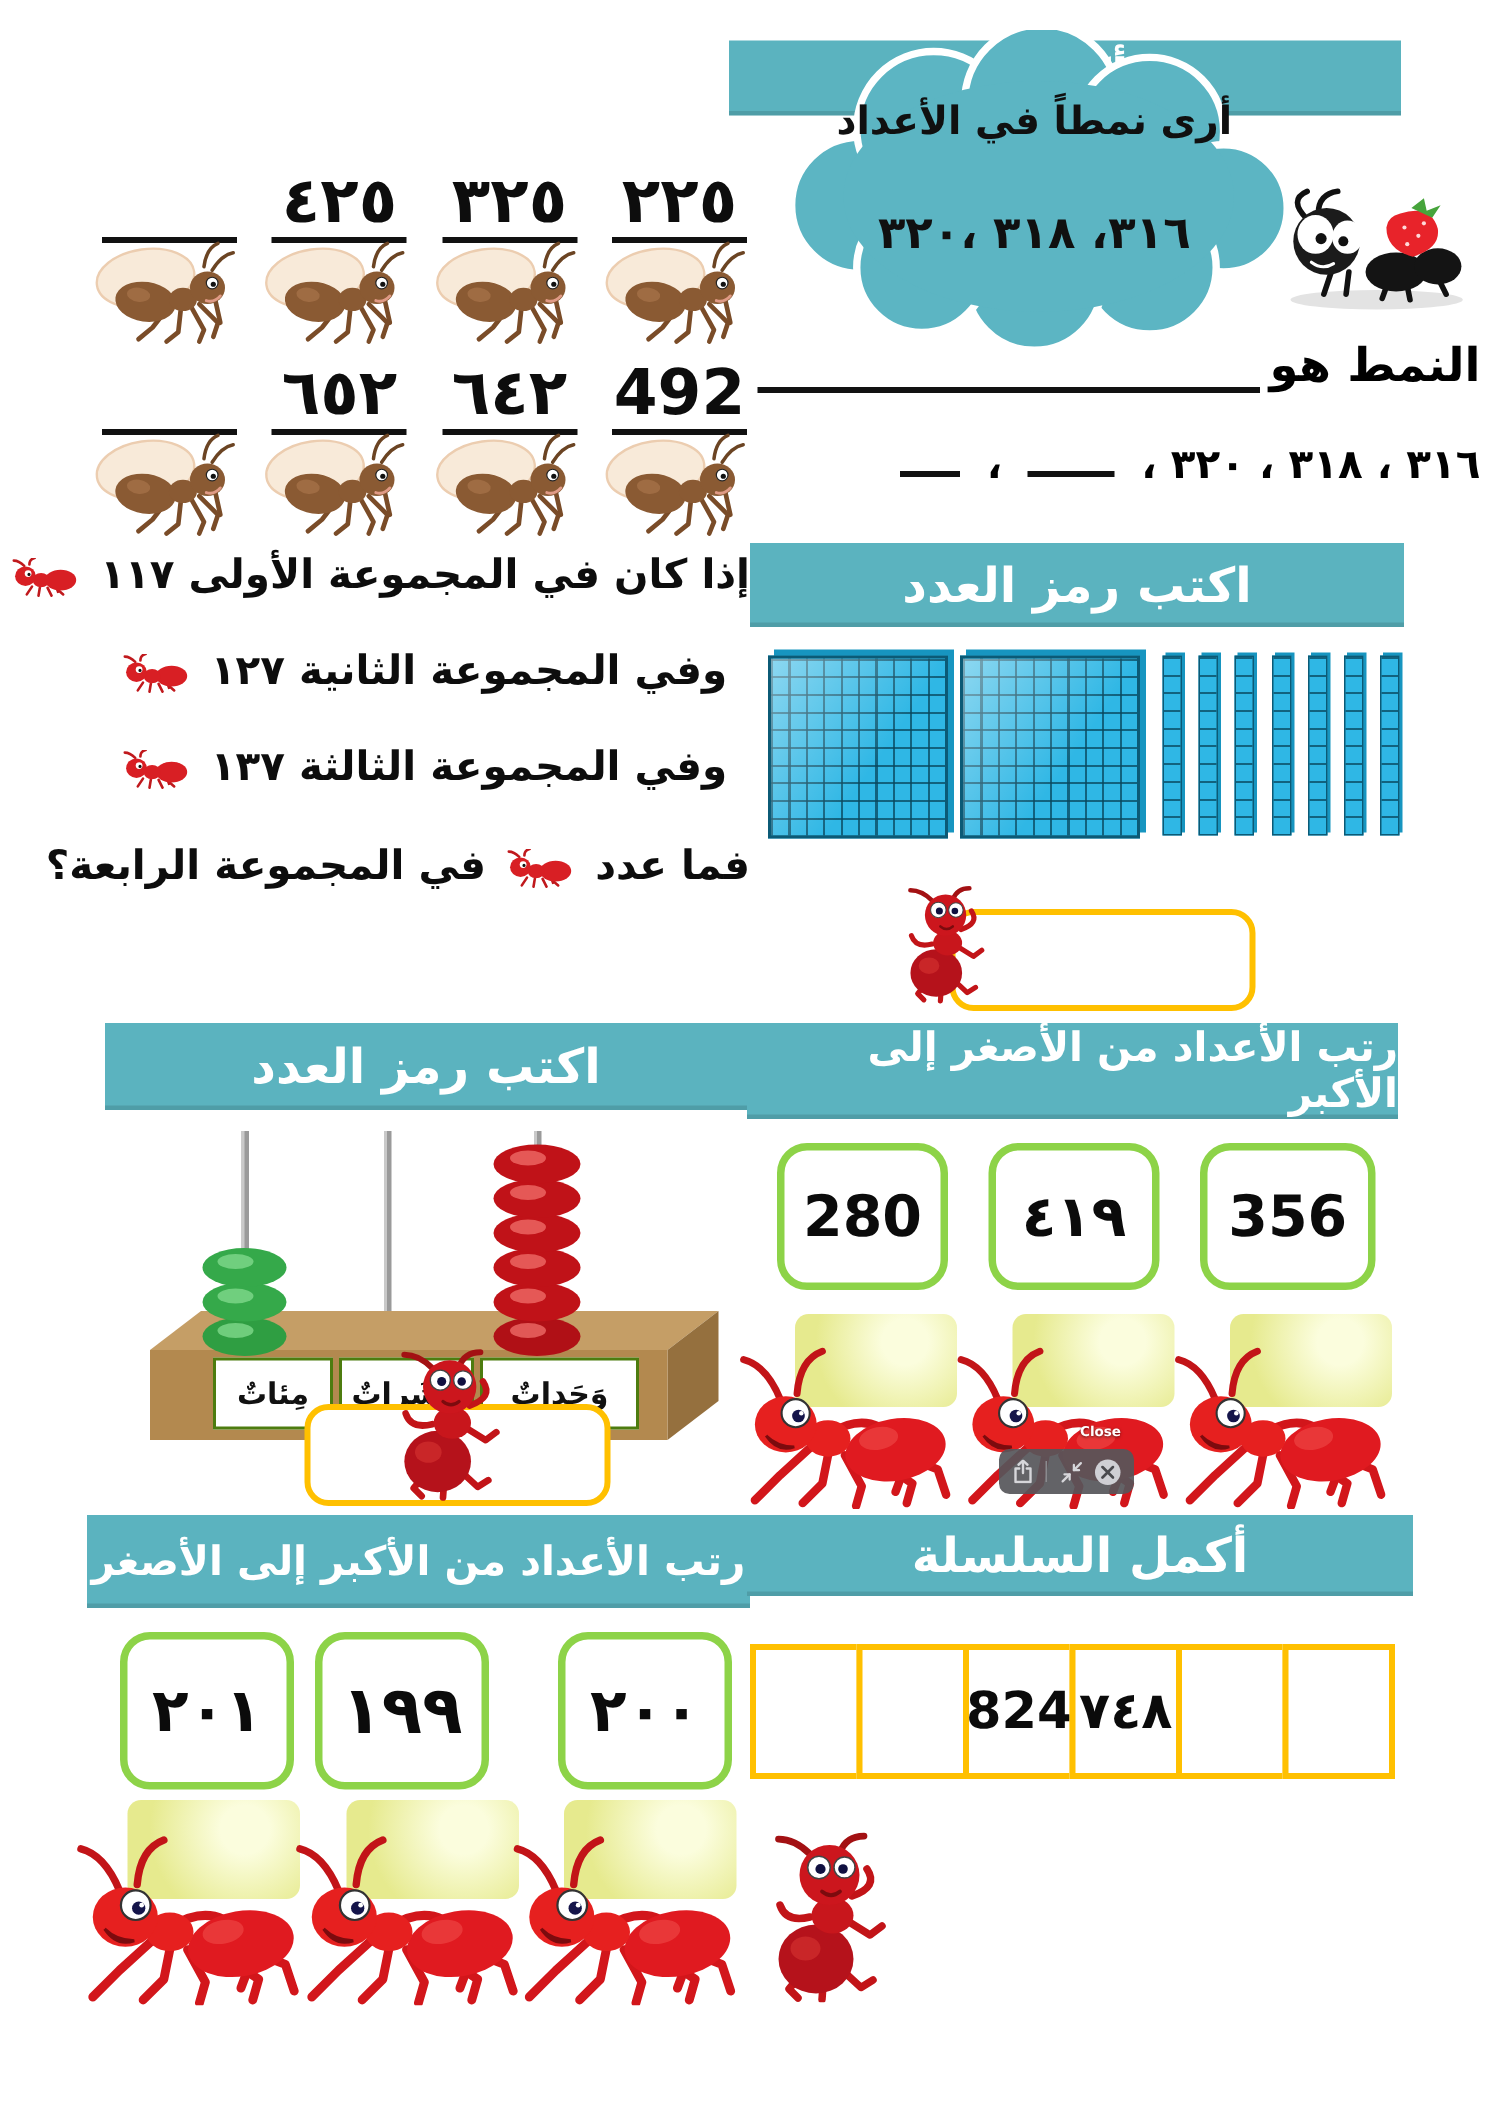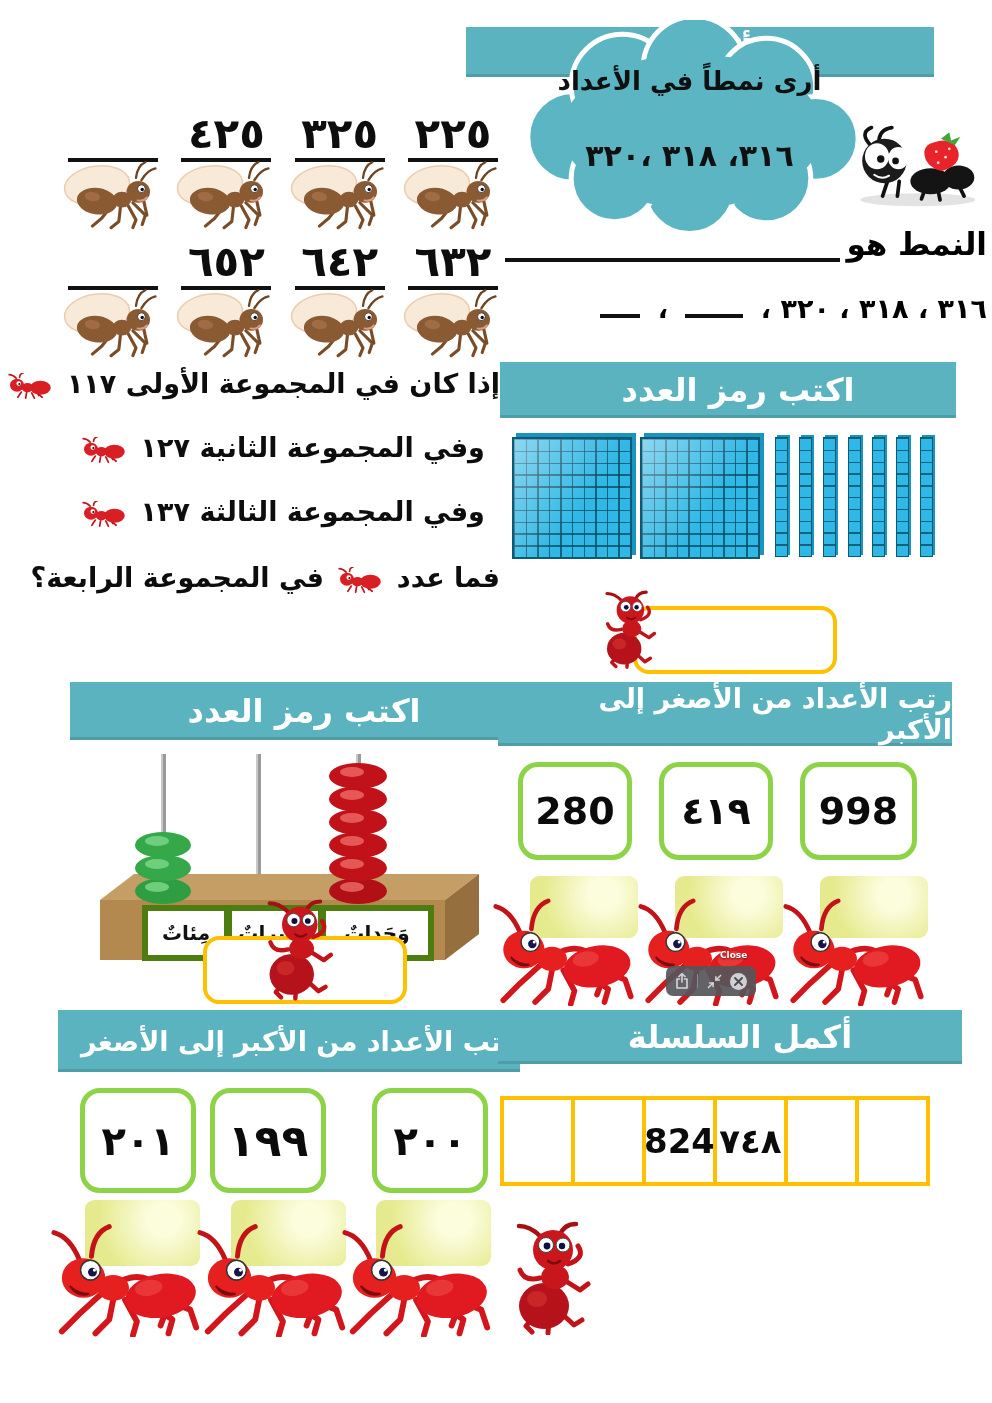--- a/index.html
+++ b/index.html
@@ -2,21 +2,21 @@
 <html lang="ar"><head>
 <meta charset="utf-8">
 <style>
   html,body{margin:0;padding:0;background:#fff;}
   #page{position:relative;width:992px;height:1403px;background:#ffffff;overflow:hidden;
         font-family:"DejaVu Sans",sans-serif;direction:rtl;}
   .abs{position:absolute;}
   
   .hdr{position:absolute;background:#5bb3bf;color:#fff;font-weight:bold;
        display:flex;align-items:center;justify-content:center;
-       box-shadow:inset 0 -3px 0 rgba(0,0,0,.12);letter-spacing:0;padding-left:20px;}
+       box-shadow:inset 0 -3px 0 rgba(0,0,0,.12);letter-spacing:0;}
   
   .crow{position:absolute;display:flex;direction:rtl;justify-content:space-between;}
   .c-item{position:relative;width:102px;height:128px;}
   .c-num{position:absolute;top:0;left:6px;right:6px;height:56px;display:flex;align-items:flex-end;
          justify-content:center;font-size:42px;font-weight:bold;color:#0d0d0d;
          border-bottom:4px solid #111;}
   .c-ant{position:absolute;bottom:0;left:0;width:102px;height:74px;}
   
   .cloud-txt{position:absolute;width:100%;text-align:center;font-weight:bold;color:#101010;}
   
@@ -45,21 +45,21 @@
   .carry{position:absolute;}
   .carrybox{position:absolute;border-radius:9px;
       background:radial-gradient(circle at 68% 30%, #fbfddd 0 18%, #e6ea8e 70%);}
   .cant{position:absolute;}
   
   .cells{position:absolute;display:flex;direction:ltr;}
   .cell{width:67px;height:82px;background:#fff;border:4px solid #ffc000;margin-left:-4px;
         display:flex;align-items:center;justify-content:center;font-size:34px;font-weight:bold;color:#0b0b0b;}
   .cell:first-child{margin-left:0;}
   
-  .alabel{position:absolute;background:#fff;border:6px solid #4d7c0f;display:flex;align-items:center;
+  .alabel{position:absolute;background:#fff;border:2px solid #4d7c0f;display:flex;align-items:center;
           justify-content:center;font-weight:bold;font-size:20px;color:#111;height:44px;}
   
   .ov-close{position:absolute;color:#fff;font-size:9px;font-weight:bold;direction:ltr;
             text-shadow:0 1px 2px rgba(0,0,0,.6);font-family:"DejaVu Sans",sans-serif;}
   .ov-bar{position:absolute;background:rgba(86,86,90,.92);border-radius:7px;display:flex;direction:ltr;
           align-items:center;justify-content:space-evenly;}
   .ov-bar svg{display:block;}
   .ov-div{width:1px;height:14px;background:#8a8a8e;}
   .ov-x{width:17px;height:17px;border-radius:50%;background:#cfcfd4;display:flex;align-items:center;justify-content:center;}
 </style>
@@ -225,21 +225,21 @@
     <div class="c-item">
       <div class="c-num"></div>
       <svg class="c-ant">
           <use href="#ant-brown"></use>
         </svg>
     </div>
   </div>
 
   <div class="crow" style="left:62px;top:230px;width:442px;">
     <div class="c-item">
-      <div class="c-num">٦٣٢</div>
+      <div class="c-num">492</div>
       <svg class="c-ant">
           <use href="#ant-brown"></use>
         </svg>
     </div>
     <div class="c-item">
       <div class="c-num">٦٤٢</div>
       <svg class="c-ant">
           <use href="#ant-brown"></use>
         </svg>
     </div>
@@ -385,21 +385,21 @@
     <span>رتب الأعداد من الأصغر إلى الأكبر</span>
   </div>
 
   <div class="gbox" style="left:518px;top:762px;width:104px;height:88px;font-size:38px">
     <span>280</span>
   </div>
   <div class="gbox" style="left:659px;top:762px;width:104px;height:88px;font-size:38px">
     <span>٤١٩</span>
   </div>
   <div class="gbox" style="left:800px;top:762px;width:107px;height:88px;font-size:38px">
-    <span>998</span>
+    <span>356</span>
   </div>
 
   <div class="carry" style="left:492px;top:870px;width:150px;height:138px">
     <div class="carrybox" style="left:38px;top:6px;width:108px;height:62px"></div>
     <svg class="cant" style="left:0;top:26px;width:150px;height:110px">
         <use href="#ant-walk"></use>
       </svg>
   </div>
   <div class="carry" style="left:637px;top:870px;width:150px;height:138px">
     <div class="carrybox" style="left:38px;top:6px;width:108px;height:62px"></div>

